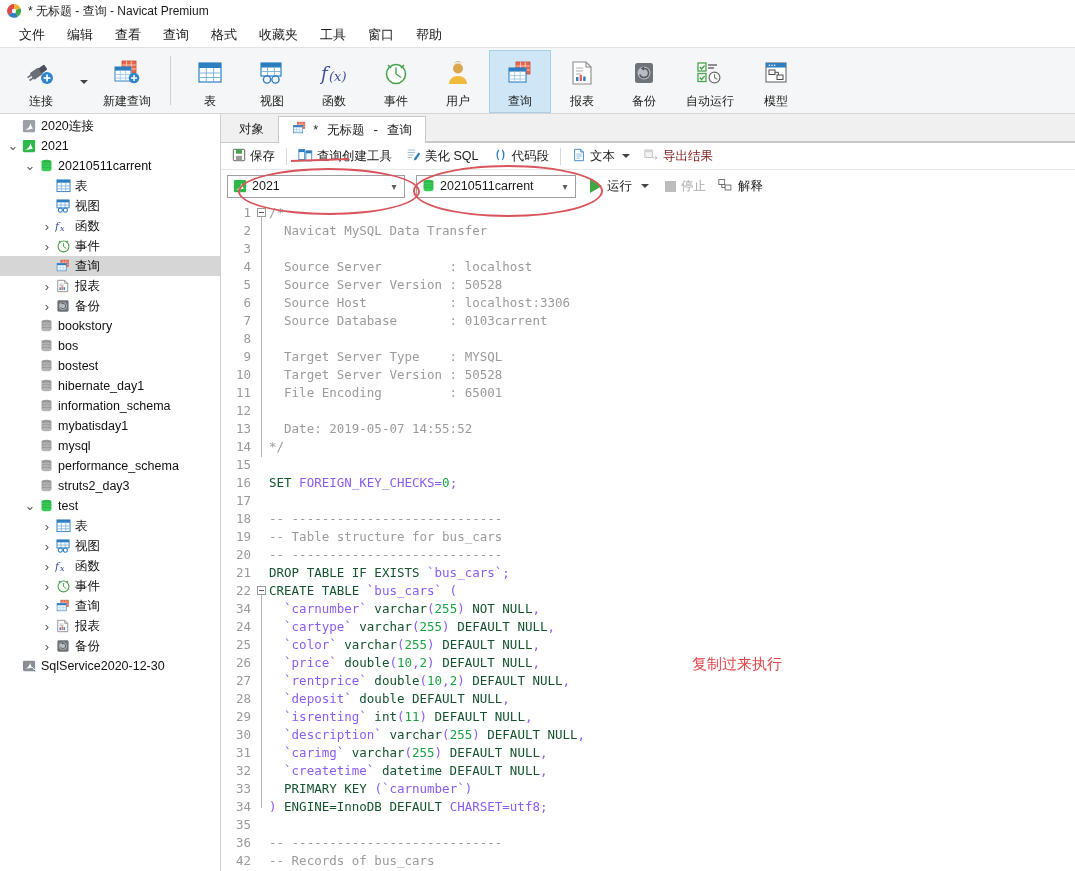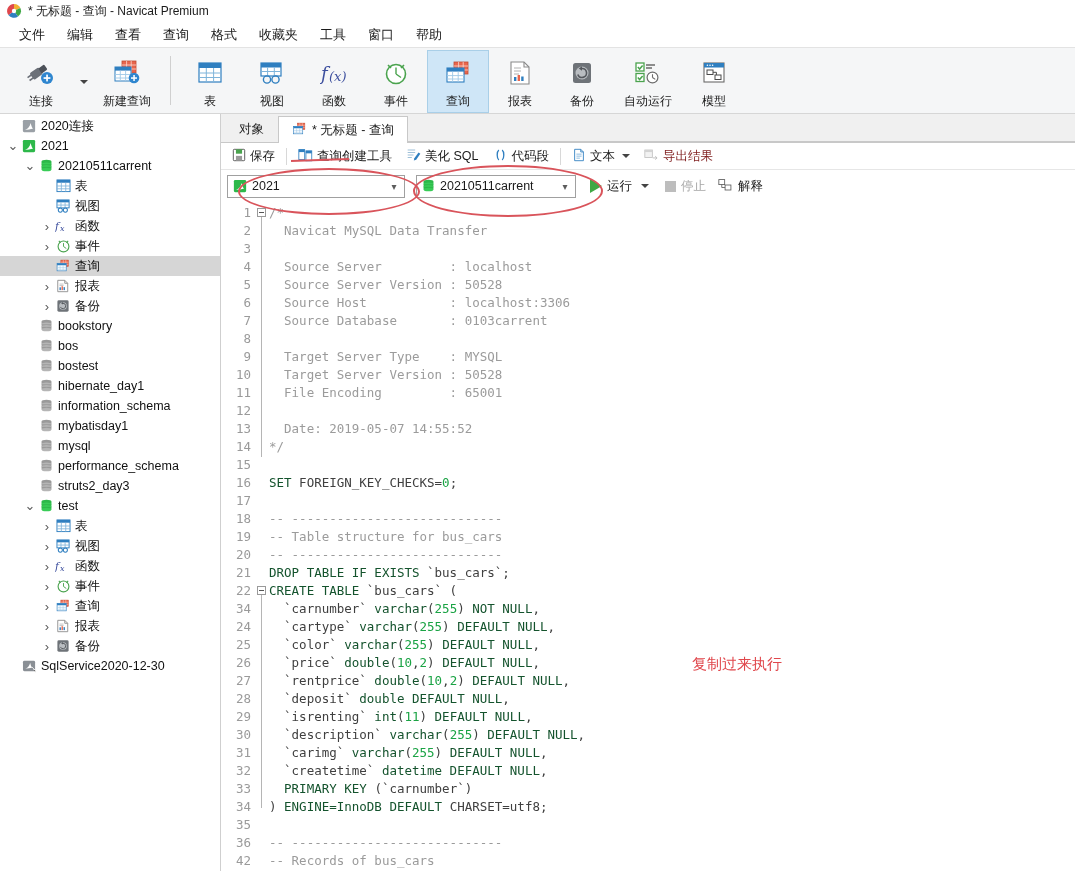--- a/index.html
+++ b/index.html
@@ -76,21 +76,21 @@
     font-size: 9px; color: #5a5a5a;
   }
   .node .nicon { width: 18px; flex: none; display: flex; align-items: center; justify-content: center; margin-right: 3px; }
   .node .ntext { overflow: hidden; }
 
   
   .rightpane { flex: 1; display: flex; flex-direction: column; background: #ffffff; min-width: 0; }
 
   .tabstrip {
     height: 29px; background: #f0f0f0; display: flex; align-items: flex-end;
-    border-bottom: 1px solid #c8c8c8; padding-left: 4px;
+    border-bottom: 1px solid #c8c8c8; padding-left: 4px; font-family: Liberation Mono, monospace;
   }
   .tabitem {
     height: 27px; display: flex; align-items: center; gap: 5px;
     padding: 0 13px; font-size: 12.5px; color: #1b1b1b;
     background: #f0f0f0; border: 1px solid transparent; border-bottom: none;
     cursor: default; white-space: nowrap;
   }
   .tabitem.active { background: #ffffff; border-color: #c8c8c8; position: relative; top: 1px; }
   .tabstrip .fill { flex: 1; border-bottom: 1px solid #c8c8c8; height: 28px; }
 
@@ -140,21 +140,21 @@
   .foldline { position: absolute; left: 6px; width: 1px; background: #b5b5b5; }
   .codearea {
     flex: 1; font-family: "DejaVu Sans Mono", "Liberation Mono", monospace;
     font-size: 12.5px; line-height: 18px; padding-top: 2px; white-space: pre;
     color: #1b1b1b; overflow: hidden; position: relative;
   }
   .cl { height: 18px; }
   .k { color: #14532d; }   
   .n { color: #1aa344; }   
   .cm { color: #9b9b9b; }  
-  .id { color: #404040; }
+  .id { color: #8b5cf6; }
 
   
   .annot-text {
     position: absolute; color: #e0474c; font-size: 15px;
     font-family: Liberation Mono, monospace; white-space: nowrap;
   }
   .ellipse {
     position: absolute; border: 2px solid #d9545b; border-radius: 50%;
     pointer-events: none; background: transparent;
   }
@@ -267,20 +267,30 @@
       <span class="glyph">
         <svg width="28" height="26" viewBox="0 0 28 26">
           <circle cx="14" cy="14" r="9.5" fill="#fff" stroke="#4aa34e" stroke-width="1.6"></circle>
           <path d="M14 14V7.5M14 14l5 3.5" stroke="#4aa34e" stroke-width="1.4" fill="none"></path>
           <path d="M6 5l3 3M22 5l-3 3" stroke="#4aa34e" stroke-width="1.6"></path>
         </svg>
       </span>
       <span class="lbl">事件</span>
     </div>
 
+    <div class="tbtn">
+      <span class="glyph">
+        <svg width="28" height="26" viewBox="0 0 28 26">
+          <circle cx="14" cy="8.5" r="5" fill="#d9a84e"></circle>
+          <path d="M9 6.5a5 5 0 0 1 10 0c0-3-2-4.6-5-4.6S9 3.6 9 6.5z" fill="#a46c2b"></path>
+          <path d="M5 24c0-5 4-8 9-8s9 3 9 8z" fill="#f0ba3c"></path>
+        </svg>
+      </span>
+      <span class="lbl">用户</span>
+    </div>
 
     <div class="tbtn active">
       <span class="glyph">
         <svg width="28" height="26" viewBox="0 0 28 26">
           <rect x="10" y="2" width="14" height="12" fill="#e8664d" stroke="#c24b33" stroke-width="0.8"></rect>
           <path d="M10 6h14M10 10h14M14.6 2v12M19.2 2v12" stroke="#fbd9d0" stroke-width="0.8"></path>
           <rect x="3" y="8" width="17" height="14" fill="#fff" stroke="#2f7fc0" stroke-width="1.1"></rect>
           <rect x="3" y="8" width="17" height="3.6" fill="#2f7fc0"></rect>
           <path d="M3 15.6h17M3 19h17M8.6 11.6v10.4M14.2 11.6v10.4" stroke="#9fc8e6" stroke-width="0.9"></path>
         </svg>

